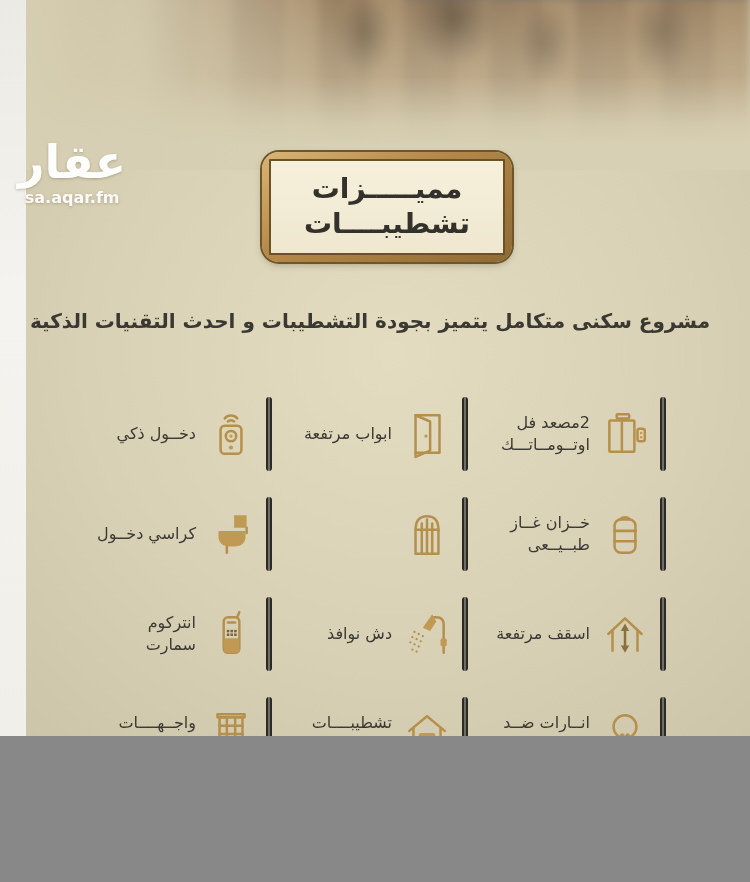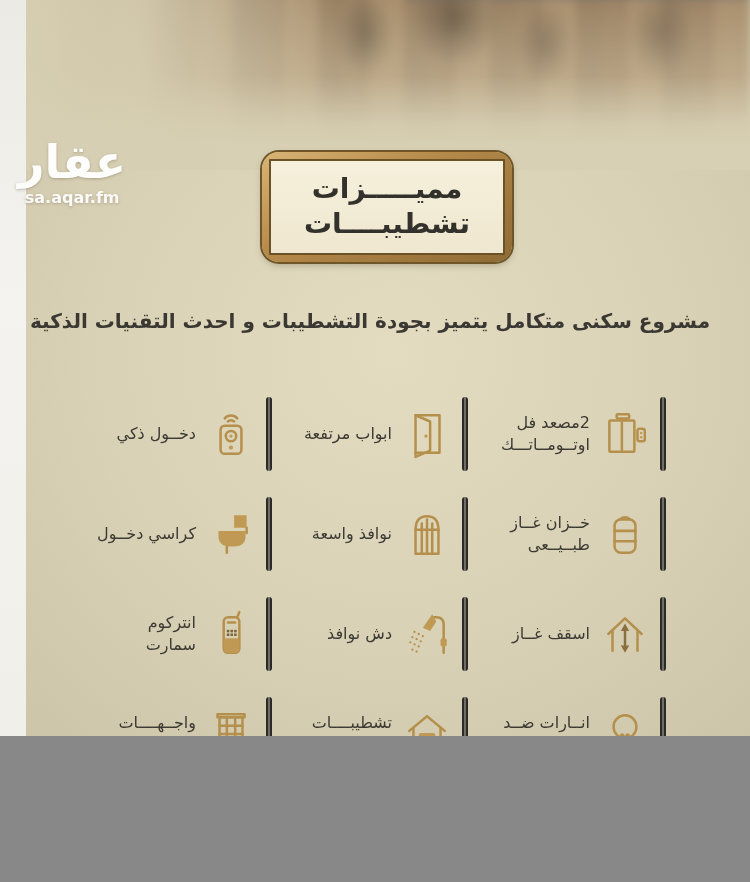--- a/index.html
+++ b/index.html
@@ -186,21 +186,20 @@
       <span class="divider"></span>
       <span class="icon-box">
         <svg viewBox="0 0 48 48">
           <path class="g" d="M13 43 V20 Q13 7 24 7 Q35 7 35 20 V43 Z"></path>
           <line class="g" x1="13" y1="20" x2="35" y2="20" stroke-width="1.8"></line>
           <line class="g" x1="19" y1="14" x2="19" y2="43" stroke-width="1.8"></line>
           <line class="g" x1="24" y1="10" x2="24" y2="43" stroke-width="1.8"></line>
           <line class="g" x1="29" y1="14" x2="29" y2="43" stroke-width="1.8"></line>
         </svg>
       </span>
-      <span class="label">نوافذ واسعة</span>
     </div>
 
     <div class="cell">
       <span class="divider"></span>
       <span class="icon-box">
         <svg viewBox="0 0 48 48">
           <path class="gf" d="M27 6 h12 v12 h-12 z"></path>
           <path class="g" d="M39 18 v5" stroke-width="2"></path>
           <path class="gf" d="M12 21 h26 v5 q0 10 -11 10 h-4 q-11 0 -11 -10 z"></path>
           <path class="g" d="M20 36 v6" stroke-width="2.6"></path>
@@ -213,21 +212,21 @@
       <span class="divider"></span>
       <span class="icon-box">
         <svg viewBox="0 0 48 48">
           <path class="g" d="M8 24 L24 9 L40 24"></path>
           <path class="g" d="M12 21 V40 M36 21 V40"></path>
           <line class="gd" x1="24" y1="19" x2="24" y2="37"></line>
           <polygon class="gf" points="24,14 20,21 28,21" style="fill:#8a6f3e"></polygon>
           <polygon class="gf" points="24,42 20,35 28,35" style="fill:#8a6f3e"></polygon>
         </svg>
       </span>
-      <span class="label">اسقف غــاز</span>
+      <span class="label">اسقف مرتفعة</span>
     </div>
 
     <div class="cell">
       <span class="divider"></span>
       <span class="icon-box">
         <svg viewBox="0 0 48 48">
           <path class="g" d="M40 42 V15 Q40 8 33 8 H29" stroke-width="2.8"></path>
           <rect class="gf" x="37" y="28" width="6" height="8" rx="2"></rect>
           <polygon class="gf" points="29,5 20,18 27,21 33,12"></polygon>
           <g fill="#b5904c">

